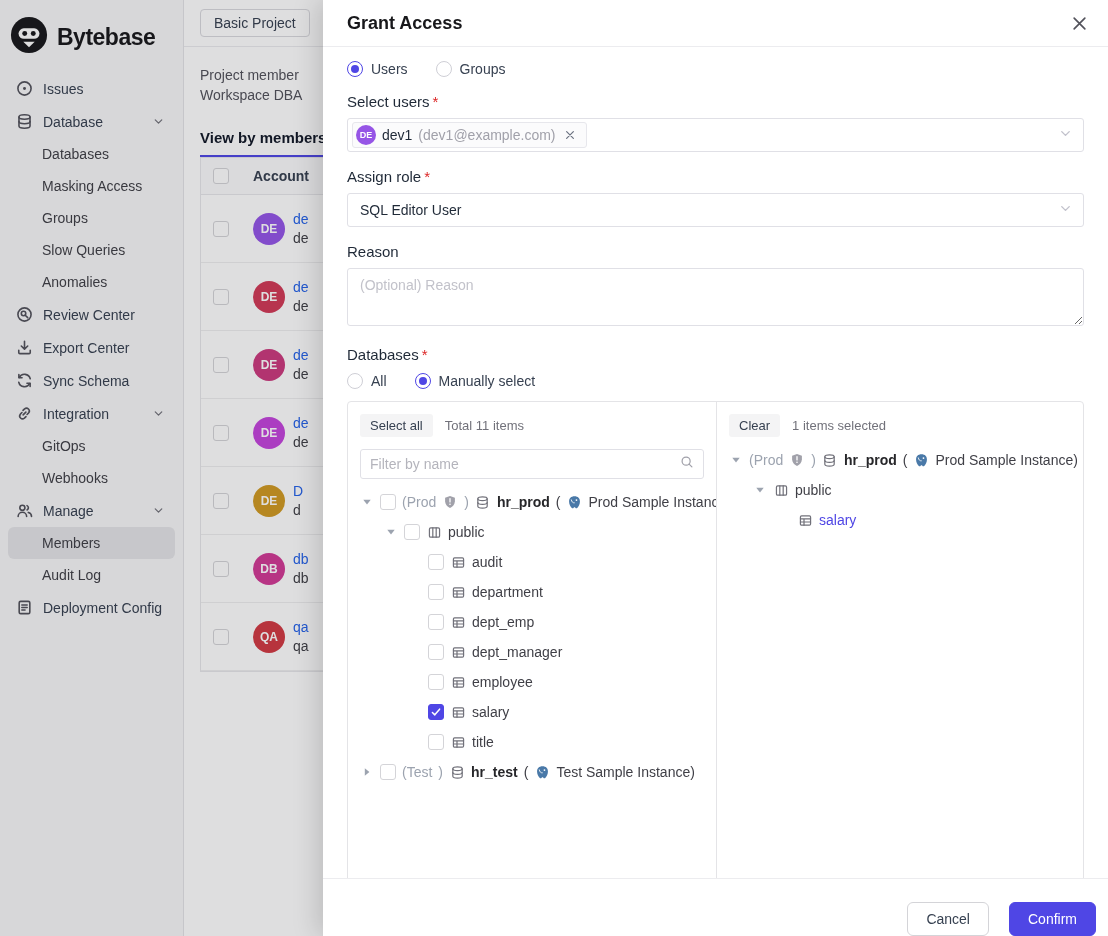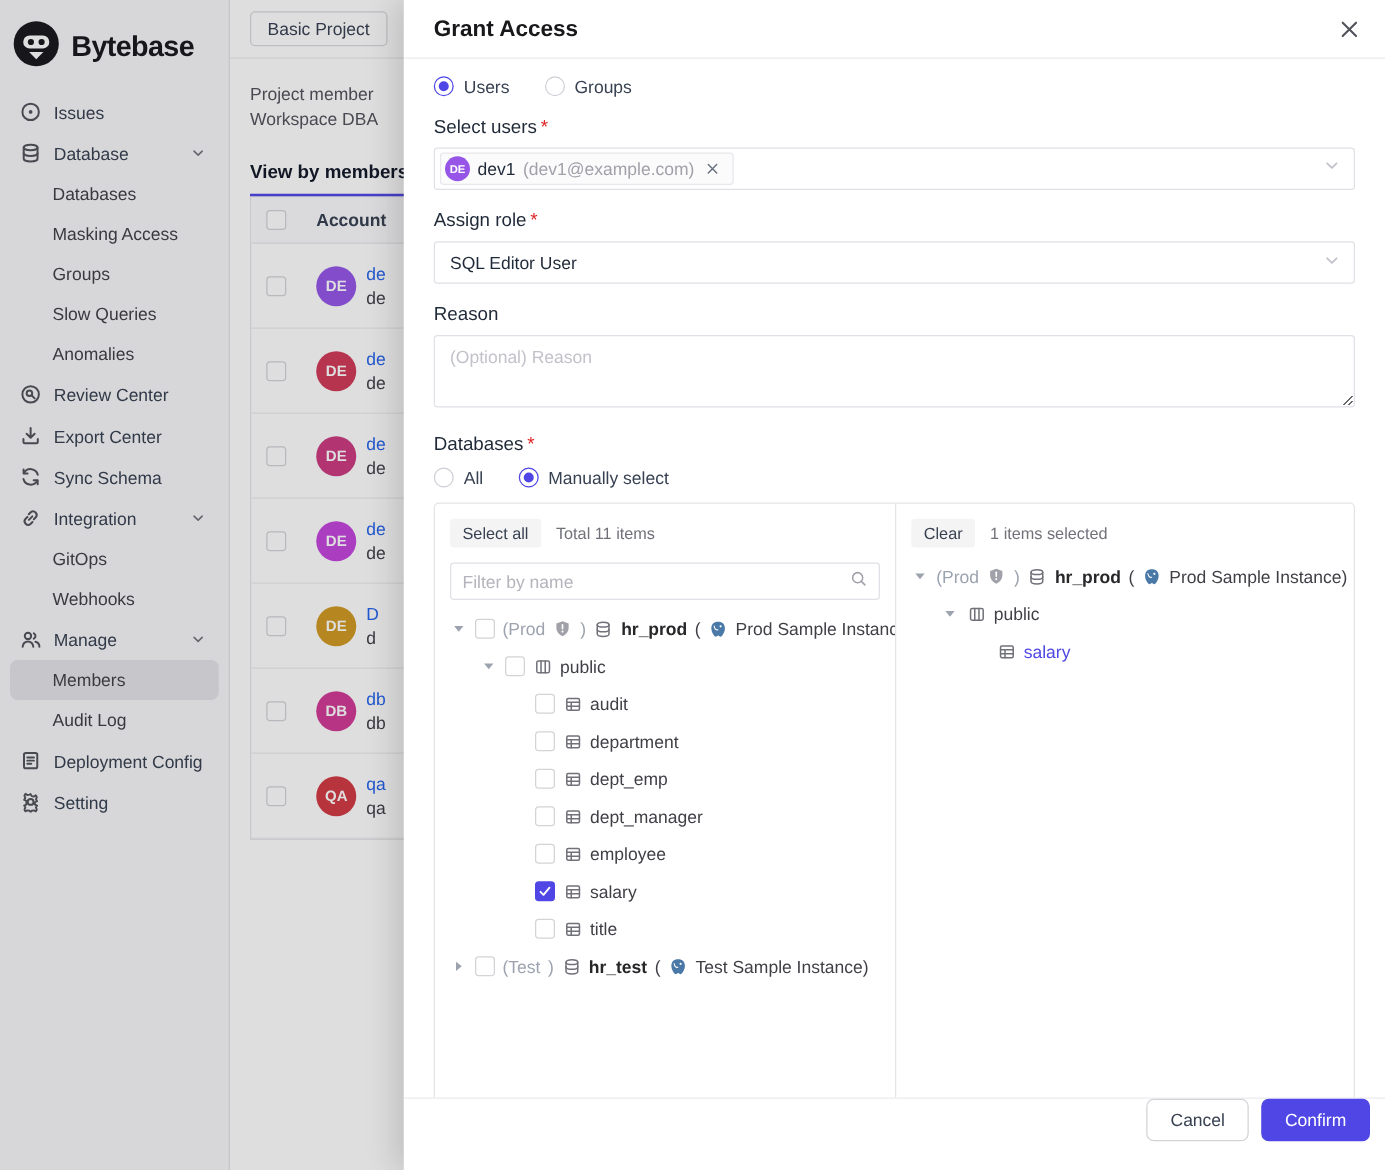--- a/index.html
+++ b/index.html
@@ -79,21 +79,21 @@
   .tree { margin-top:8px; }
   .tree-row { height:30px; display:flex; align-items:center; gap:6px; font-size:14px; color:#3f3f46; white-space:nowrap; cursor:pointer; }
   .caret-slot { width:14px; flex:none; display:flex; align-items:center; justify-content:center; }
   .cb { width:16px; height:16px; border:1px solid #d4d4d8; border-radius:3px; background:#fff; flex:none; display:flex; align-items:center; justify-content:center; }
   .cb.checked { background:#4f46e5; border-color:#4f46e5; }
   .t-ico { width:16px; height:16px; flex:none; display:flex; align-items:center; justify-content:center; }
   .env { color:#9ca3af; }
   .db-name { font-weight:600; color:#27272a; }
   .link-name { color:#4f46e5; font-weight:500; }
 
-  .modal-footer { flex:none; height:58px; border-top:1px solid #ececef; display:flex; align-items:flex-start; justify-content:flex-end; gap:10px; padding:0 12px; }
+  .modal-footer { flex:none; height:58px; border-top:1px solid #ececef; display:flex; align-items:flex-end; justify-content:flex-end; gap:20px; padding:0 12px; }
   .btn { border-radius:6px; font-size:14px; padding:8px 18px; cursor:pointer; font-family:"Liberation Sans", sans-serif; }
   .btn-cancel { background:#fff; border:1px solid #d4d4d8; color:#374151; }
   .btn-confirm { background:#4f46e5; border:1px solid #4f46e5; color:#fff; font-weight:500; }
 </style>
 </head>
 <body>
 
 <div class="app">
   <aside class="sidebar">
     <div class="logo">
@@ -223,29 +223,20 @@
         </div>
         <div class="nav-item top">
           <span class="nav-ico">
             <svg viewBox="0 0 16 16">
               <rect x="3" y="2.2" width="10" height="11.6" rx="1.4" fill="none" stroke="#52525b" stroke-width="1.5" stroke-linecap="round" stroke-linejoin="round"></rect>
               <path d="M5.5 5.6h5M5.5 8h5M5.5 10.4h3" fill="none" stroke="#52525b" stroke-width="1.5" stroke-linecap="round" stroke-linejoin="round"></path>
             </svg>
           </span>
           <span>Deployment Config</span>
         </div>
-        <div class="nav-item top">
-          <span class="nav-ico">
-            <svg viewBox="0 0 16 16">
-              <circle cx="8" cy="8" r="2.2" fill="none" stroke="#52525b" stroke-width="1.5" stroke-linecap="round" stroke-linejoin="round"></circle>
-              <path d="M8 1.6l.9 1.7 1.9.3 1.4-1 .9 1.6-.8 1.7 1 1.6-1.8.8v1.9l1.8.8-1 1.6.8 1.7-.9 1.6-1.4-1-1.9.3-.9 1.7-.9-1.7-1.9-.3-1.4 1-.9-1.6.8-1.7-1-1.6 1.8-.8V7.1l-1.8-.8 1-1.6-.8-1.7.9-1.6 1.4 1 1.9-.3z" transform="scale(0.92) translate(0.7 0.7)" fill="none" stroke="#52525b" stroke-width="1.5" stroke-linecap="round" stroke-linejoin="round"></path>
-            </svg>
-          </span>
-          <span>Setting</span>
-        </div>
       </nav>
   </aside>
 
   <main class="content">
     <div class="topbar">
       <button class="project-btn">Basic Project</button>
     </div>
     <div class="page">
       <div class="desc-line">Project member</div>
       <div class="desc-line">Workspace DBA</div>

